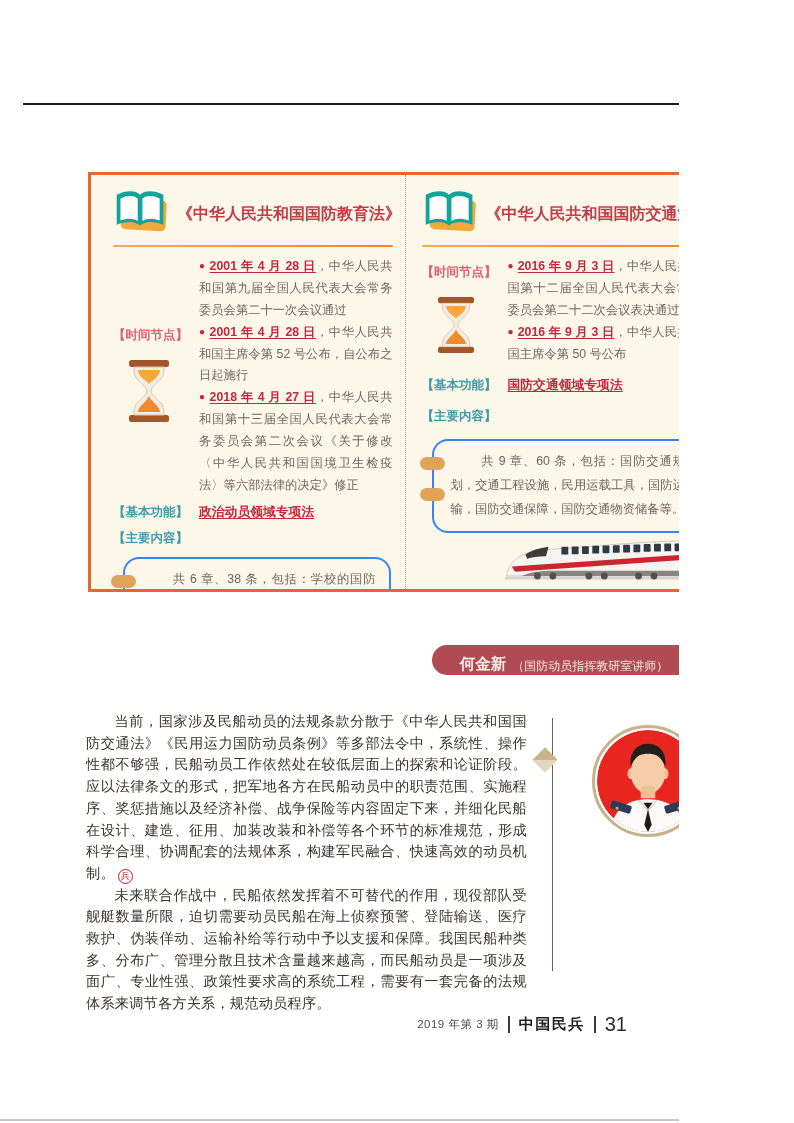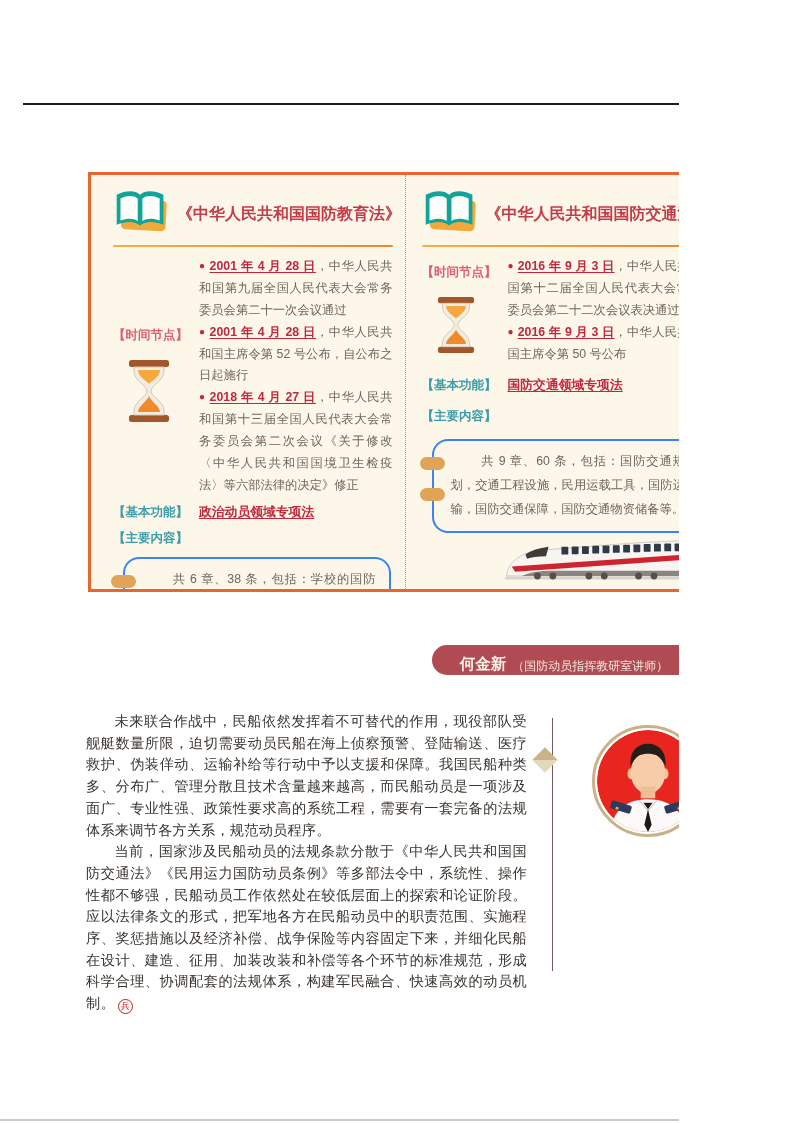--- a/index.html
+++ b/index.html
@@ -217,22 +217,22 @@
       </g>
     </svg>
   </div>
 
   <div class="author-badge">
     <span class="author-name">何金新</span>
     <span class="author-title">（国防动员指挥教研室讲师）</span>
   </div>
 
   <div class="article">
+    <p class="para"><span>当前，国家涉及民船动员的法规条款分散于《中华人民共和国国防交通法》《民用运力国防动员条例》等多部法令中，系统性、操作性都不够强，民船动员工作依然处在较低层面上的探索和论证阶段。应以法律条文的形式，把军地各方在民船动员中的职责范围、实施程序、奖惩措施以及经济补偿、战争保险等内容固定下来，并细化民船在设计、建造、征用、加装改装和补偿等各个环节的标准规范，形成科学合理、协调配套的法规体系，构建军民融合、快速高效的动员机制。</span><span class="end-mark">兵</span></p>
     <p class="para">未来联合作战中，民船依然发挥着不可替代的作用，现役部队受舰艇数量所限，迫切需要动员民船在海上侦察预警、登陆输送、医疗救护、伪装佯动、运输补给等行动中予以支援和保障。我国民船种类多、分布广、管理分散且技术含量越来越高，而民船动员是一项涉及面广、专业性强、政策性要求高的系统工程，需要有一套完备的法规体系来调节各方关系，规范动员程序。</p>
-    <p class="para"><span>当前，国家涉及民船动员的法规条款分散于《中华人民共和国国防交通法》《民用运力国防动员条例》等多部法令中，系统性、操作性都不够强，民船动员工作依然处在较低层面上的探索和论证阶段。应以法律条文的形式，把军地各方在民船动员中的职责范围、实施程序、奖惩措施以及经济补偿、战争保险等内容固定下来，并细化民船在设计、建造、征用、加装改装和补偿等各个环节的标准规范，形成科学合理、协调配套的法规体系，构建军民融合、快速高效的动员机制。</span><span class="end-mark">兵</span></p>
   </div>
 
   <div class="v-line"></div>
   <div class="diamond"></div>
   <div class="portrait">
     <svg width="102" height="102" viewBox="0 0 112 112">
       <defs>
           <clipPath id="pc">
             <circle cx="56" cy="56" r="56"></circle>
           </clipPath>
@@ -249,16 +249,23 @@
         <path d="M51 80 L61 80 L56 87 Z" fill="#1E1A17"></path>
         <path d="M56 87 L52 104 L56 112 L60 104 Z" fill="#1E1A17"></path>
         <rect x="15" y="80" width="23" height="9" rx="2" fill="#2C3A5C" transform="rotate(17 26 84)"></rect>
         <rect x="74" y="80" width="23" height="9" rx="2" fill="#2C3A5C" transform="rotate(-17 86 84)"></rect>
         <circle cx="22" cy="86" r="1.6" fill="#D9B24A"></circle>
         <circle cx="90" cy="86" r="1.6" fill="#D9B24A"></circle>
       </g>
     </svg>
   </div>
 
+  <div class="footer">
+    <span class="issue">2019 年第 3 期</span>
+    <span class="fdiv"></span>
+    <span class="mag">中国民兵</span>
+    <span class="fdiv"></span>
+    <span class="pageno">31</span>
+  </div>
 
   <div class="bottom-edge"></div>
 
 </div>
 
 </body></html>

